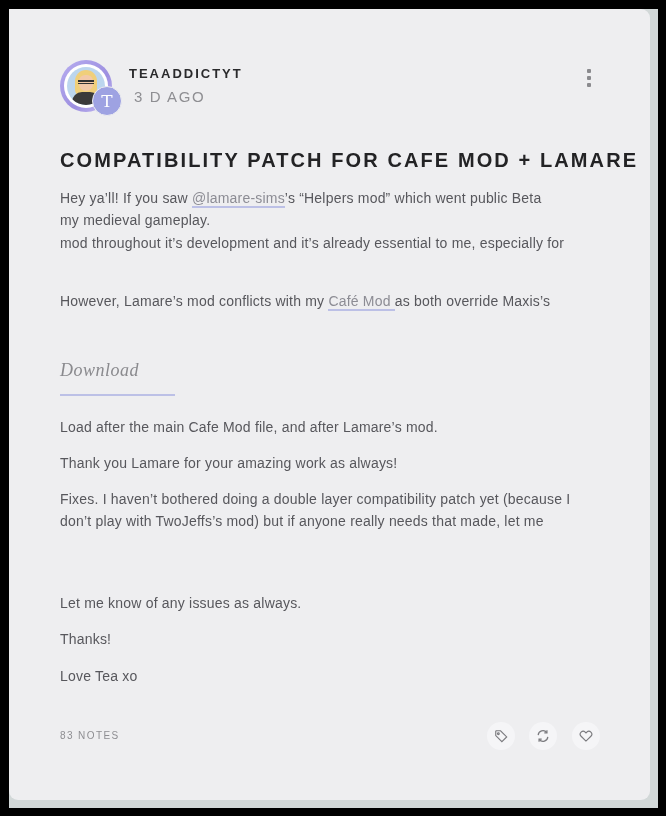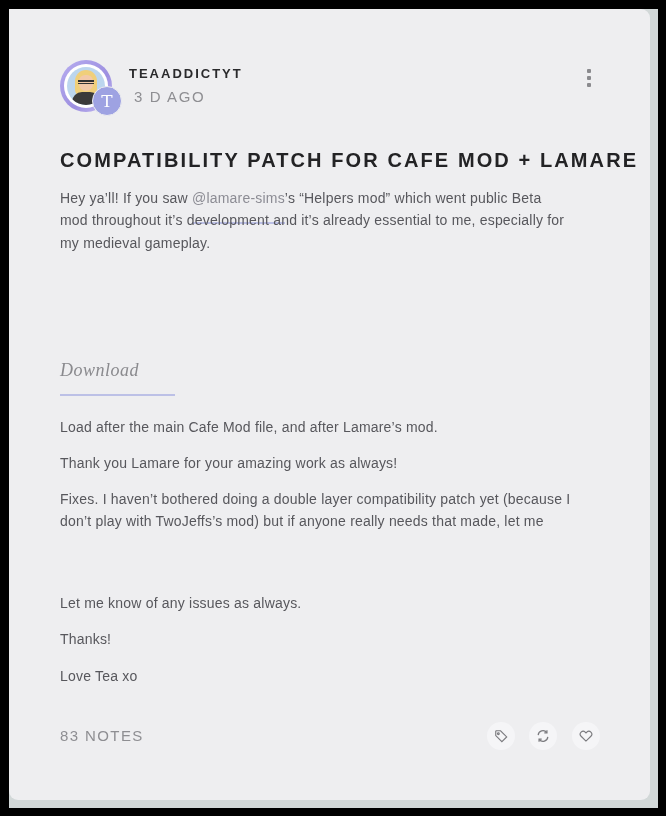--- a/index.html
+++ b/index.html
@@ -21,25 +21,25 @@
   .badge { left:83px; top:77px; width:28px; height:28px; border-radius:50%; background:#9ea2e2;
            color:#fff; font-family:"DejaVu Serif", serif; font-size:17px; text-align:center; line-height:28px;
            border:1px solid #eeeef0; }
   .username { left:120px; top:57px; font-size:13px; font-weight:bold; letter-spacing:2px; color:#2a2a2c; line-height:16px; }
   .time { left:125px; top:80px; font-size:15px; letter-spacing:1.6px; color:#8e8e92; line-height:16px; }
   .kebab { left:573px; top:55px; width:14px; height:26px; cursor:pointer; }
   .kebab i { position:absolute; left:5px; width:4px; height:4px; background:#8a8a8e; border-radius:1px; }
   .title { left:51px; top:140px; font-size:20px; font-weight:bold; letter-spacing:2.1px; color:#232325; line-height:22px; white-space:nowrap; }
   .para { left:51px; width:545px; font-size:14px; letter-spacing:0.2px; color:#57575c; line-height:22.4px; }
   .para .line { white-space:nowrap; display:block; }
-  .link { color:#8c8c94; text-decoration:none; border-bottom:2px solid #bcc0e6; padding-bottom:16px; cursor:pointer; }
+  .link { color:#8c8c94; text-decoration:none; border-bottom:2px solid #bcc0e6; padding-bottom:0; cursor:pointer; }
   .dl { left:51px; top:344px; font-family:"Liberation Serif", serif; font-style:italic; font-size:18px;
         color:#8a8a8e; letter-spacing:0.5px; line-height:34px; cursor:pointer; }
   .dl-underline { left:51px; top:385px; width:115px; height:2px; background:#bcc0e6; }
-  .notes { left:51px; top:719px; font-size:15px; letter-spacing:1.4px; color:#8e8e92; line-height:16px; cursor:pointer; }
+  .notes { left:51px; top:719px; font-size:10px; letter-spacing:1.4px; color:#8e8e92; line-height:16px; cursor:pointer; }
   .iconbtn { width:28px; height:28px; border-radius:50%; background:#f5f5f7; top:713px; cursor:pointer;
              display:flex; align-items:center; justify-content:center; }
   .iconbtn svg { width:14px; height:14px; }
 </style>
 </head>
 <body>
 
 <div class="backdrop"></div>
 <div class="card">
 
@@ -62,24 +62,25 @@
     <span>
       <i style="top:5px"></i><i style="top:12px"></i><i style="top:19px"></i>
     </span>
   </div>
 
   <div class="abs title">COMPATIBILITY PATCH FOR CAFE MOD + LAMARE</div>
 
   <div id="body-top">
       <div class="abs para" style="top: 178px;">
         <span class="line"><span>Hey ya’ll! If you saw </span><a class="link">@lamare-sims</a><span>’s “Helpers mod” which went public Beta</span></span>
+        <span class="line"><span>my medieval gameplay.</span></span>
         <span class="line"><span>mod throughout it’s development and it’s already essential to me, especially for</span></span>
-        <span class="line"><span>my medieval gameplay.</span></span>
       </div>
       <div class="abs para" style="top: 281px;">
+        <span class="line"><span>However, Lamare’s mod conflicts with my </span><a class="link">Café Mod </a><span>as both override Maxis’s</span></span>
       </div>
     </div>
 
   <div class="abs dl">Download</div>
   <div class="abs dl-underline"></div>
 
   <div id="body-bottom">
       <div class="abs para" style="top: 407px;">
         <span class="line"><span>Load after the main Cafe Mod file, and after Lamare’s mod.</span></span>
       </div>

